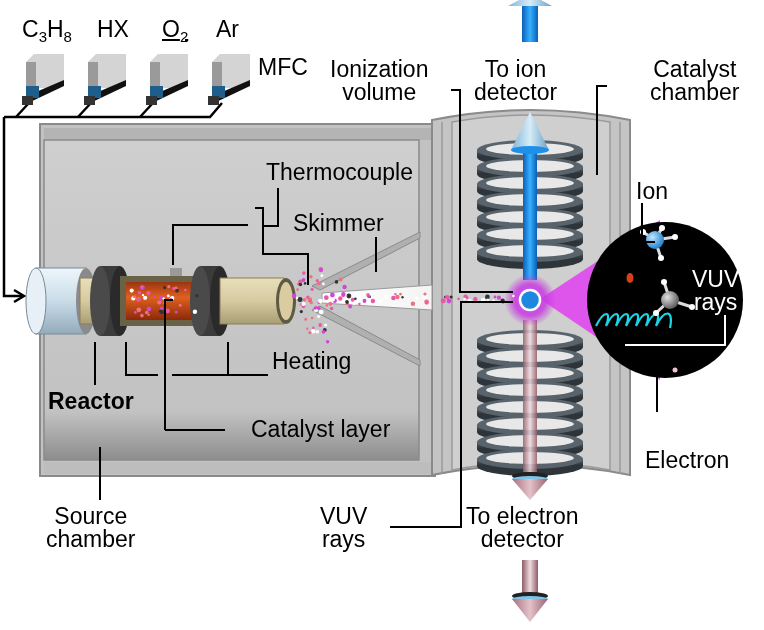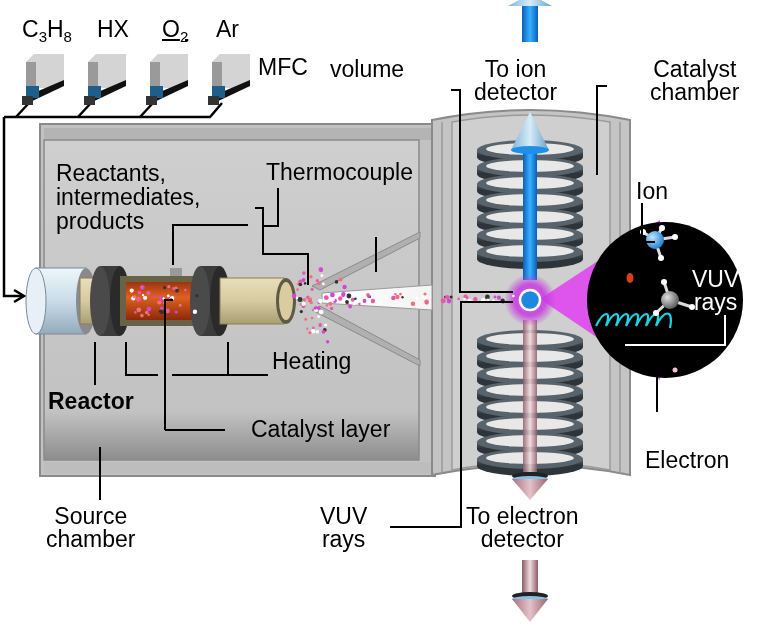--- a/index.html
+++ b/index.html
@@ -515,37 +515,34 @@
     <span>C</span><sub>3</sub><span>H</span><sub>8</sub>
   </div>
   <div class="lbl" style="left:97px;top:18px;">HX</div>
   <div class="lbl" style="left:162px;top:18px;text-decoration:underline;">
     <span>O</span><sub>2</sub>
   </div>
   <div class="lbl" style="left:216px;top:18px;">Ar</div>
   <div class="lbl" style="left:258px;top:56px;">MFC</div>
 
   <div class="lbl two" style="left:330px;top:58px;">
+    <div>Ionization</div>
       <div>volume</div>
   </div>
   <div class="lbl two" style="left:474px;top:58px;">
     <div>To ion</div>
       <div>detector</div>
   </div>
   <div class="lbl two" style="left:650px;top:58px;">
     <div>Catalyst</div>
       <div>chamber</div>
   </div>
 
-  <div class="lbl left" style="left:56px;top:161px;line-height:24px;">
-    <div>Reactants,</div>
-      <div>intermediates,</div>
-      <div>products</div>
-  </div>
   <div class="lbl" style="left:227px;top:161px;margin-left:39px;">Thermocouple</div>
+  <div class="lbl" style="left:293px;top:212px;">Skimmer</div>
 
   <div class="lbl" style="left:636px;top:180px;">Ion</div>
   <div class="lbl two white" style="left:692px;top:268px;">
     <div>VUV</div>
       <div>rays</div>
   </div>
 
   <div class="lbl two" style="left:272px;top:350px;">
     <div>Heating</div>
   </div>

